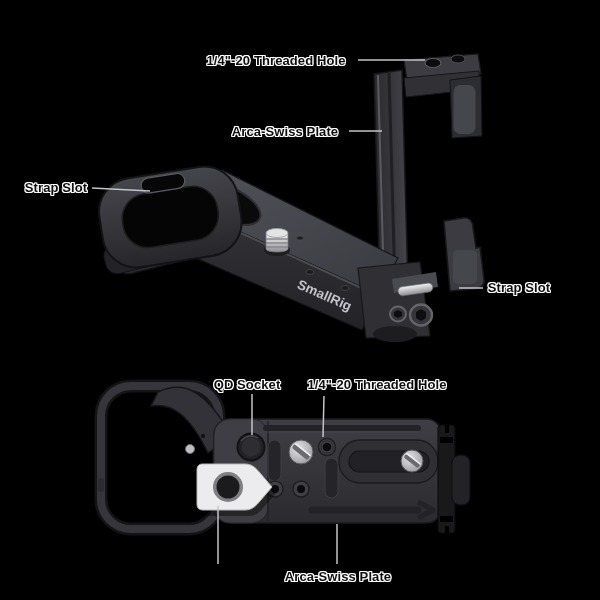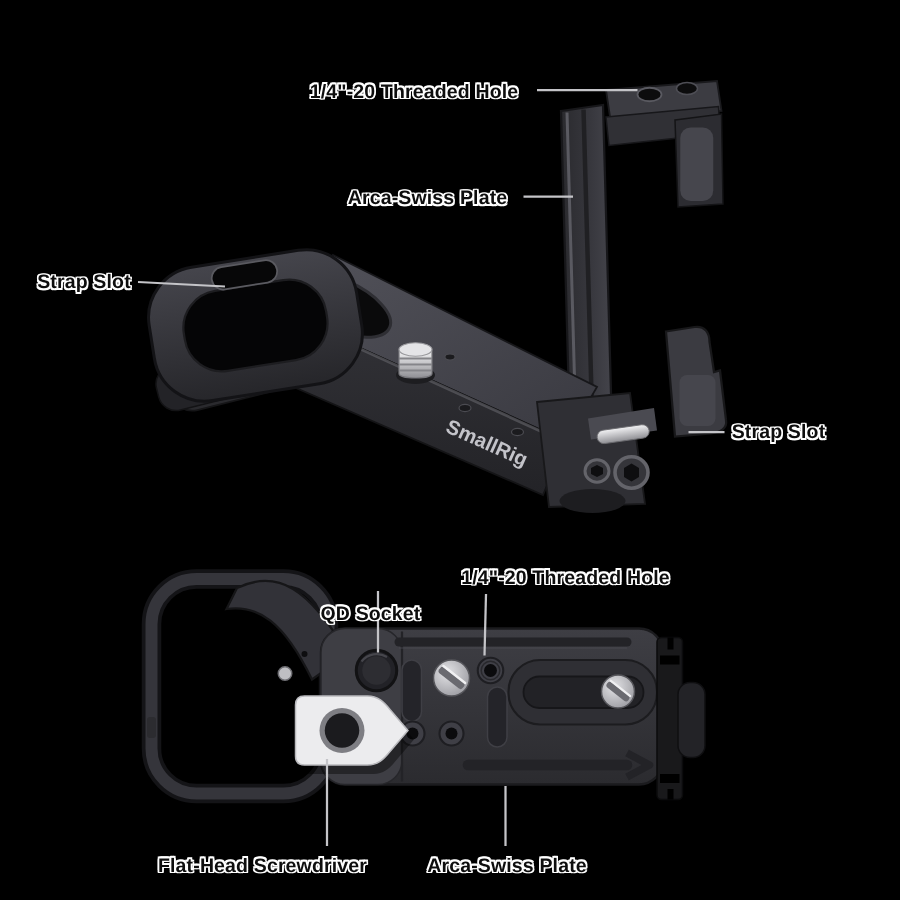--- a/index.html
+++ b/index.html
@@ -202,17 +202,16 @@
     <line x1="324" y1="396" x2="323" y2="437"></line>
     <line x1="218" y1="564" x2="218" y2="506"></line>
     <line x1="337" y1="564" x2="337" y2="524"></line>
   </g>
 </svg>
 
   <div class="callout" style="left:276px;top:53px;">1/4"-20 Threaded Hole</div>
   <div class="callout" style="left:285px;top:124px;">Arca-Swiss Plate</div>
   <div class="callout" style="left:56px;top:180px;">Strap Slot</div>
   <div class="callout" style="left:519px;top:280px;">Strap Slot</div>
-  <div class="callout" style="left:247px;top:377px;margin-top:24px;">QD Socket</div>
+  <div class="callout" style="left:247px;top:377px;">QD Socket</div>
   <div class="callout" style="left:377px;top:377px;">1/4"-20 Threaded Hole</div>
-  <div class="callout" style="left:175px;top:569px;">Flat-Head Screwdriver</div>
   <div class="callout" style="left:338px;top:569px;">Arca-Swiss Plate</div>
 </div>
 
 </body></html>

